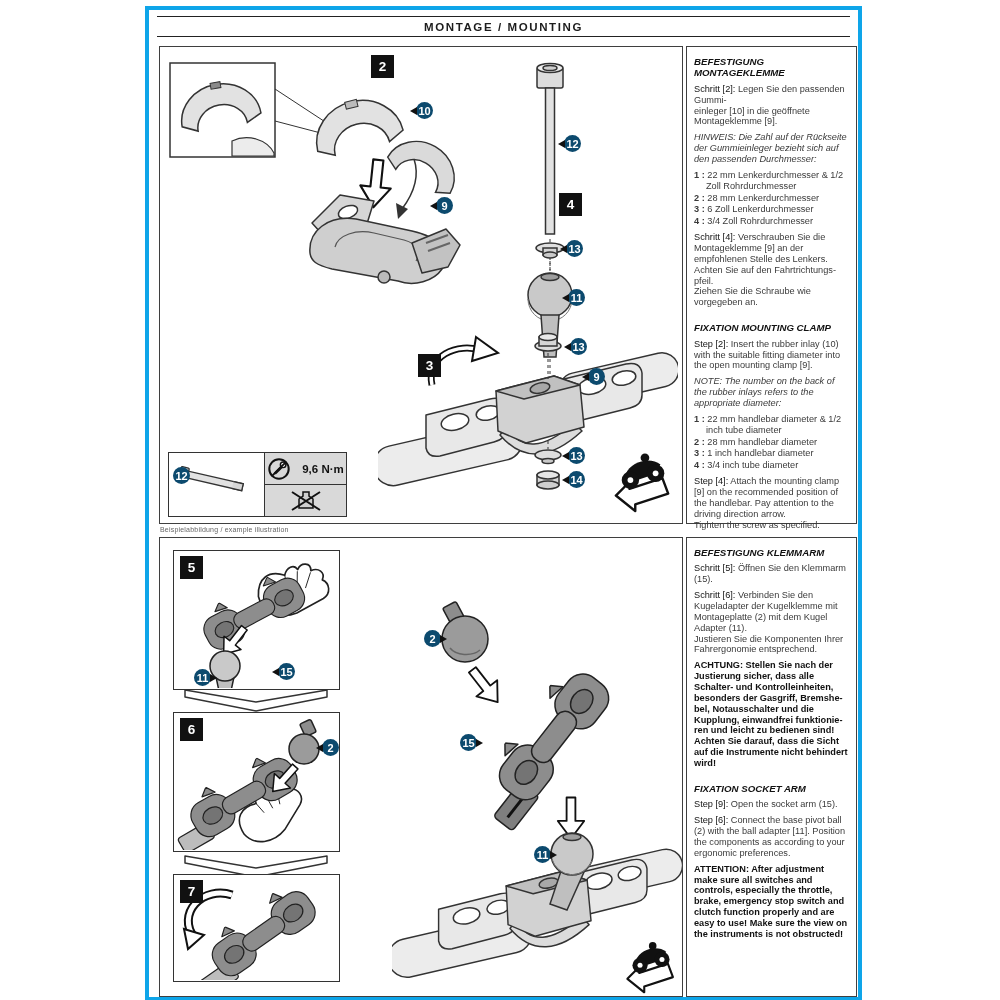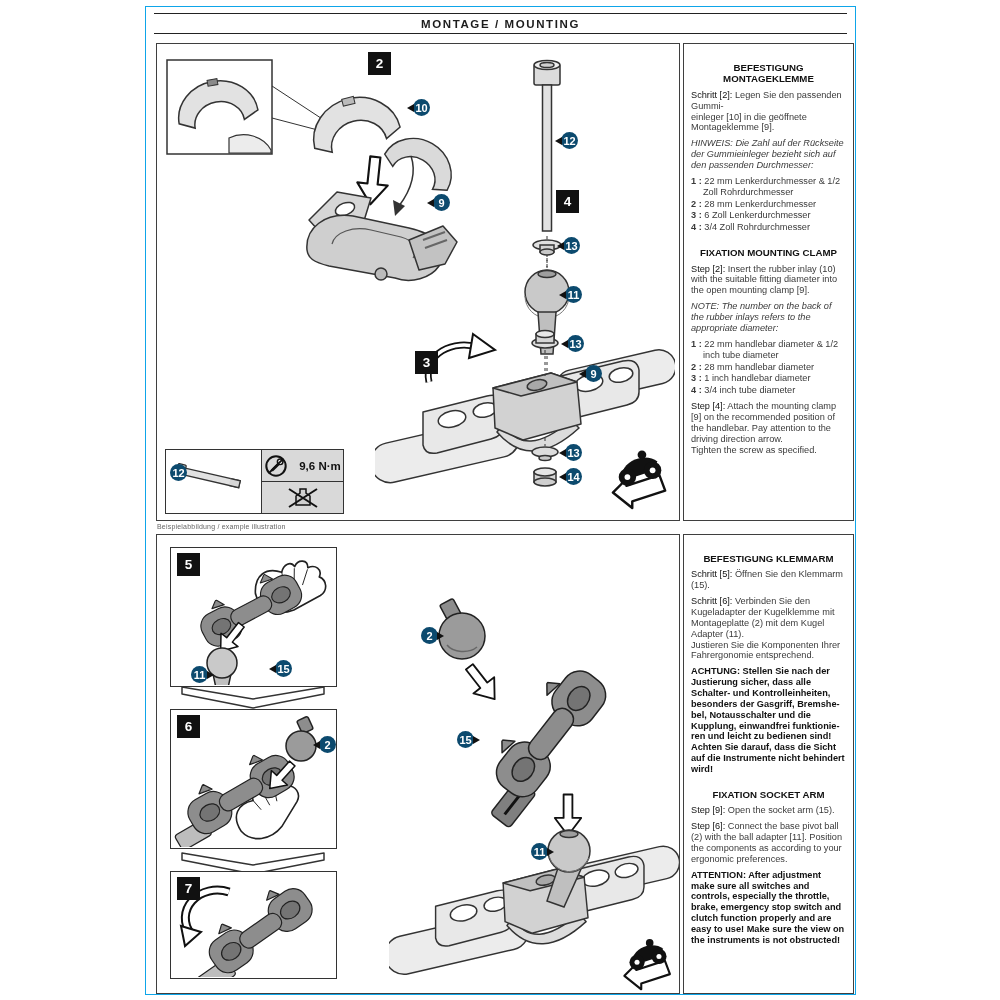--- a/index.html
+++ b/index.html
@@ -1,29 +1,29 @@
 <!DOCTYPE html>
 <html><head>
 <meta charset="utf-8">
 <style>
   html,body{margin:0;padding:0;background:#fff;}
   body{width:1000px;height:1000px;position:relative;font-family:"Liberation Sans",sans-serif;color:#333;}
-  .frame{position:absolute;left:145px;top:6px;width:709px;height:987px;border:1px solid #0ea5e9;background:#fff;}
+  .frame{position:absolute;left:145px;top:6px;width:709px;height:987px;border:4px solid #0ea5e9;background:#fff;}
   .titleband{position:absolute;left:8px;right:8px;top:6px;height:19px;border-top:1.5px solid #222;border-bottom:1.5px solid #222;
     display:flex;align-items:center;justify-content:center;font-weight:bold;font-size:11.5px;letter-spacing:1.6px;color:#1c1c1c;}
   .panel{position:absolute;border:1px solid #3f3f3f;background:#fff;box-sizing:border-box;}
   .p-ill-up{left:10px;top:36px;width:524px;height:478px;}
   .p-txt-up{left:537px;top:36px;width:171px;height:478px;}
   .p-ill-lo{left:10px;top:527px;width:524px;height:460px;}
   .p-txt-lo{left:537px;top:527px;width:171px;height:460px;}
   .caption{position:absolute;left:11px;top:516px;font-size:7px;color:#666;letter-spacing:.2px;}
   .panel svg.fig{position:absolute;left:0;top:0;}
   
   .col{padding:6px 7px 0;font-size:9.2px;line-height:1.18;color:#3a3a3a;}
-  .col h3{margin:12px 0 5px;text-align:center;font-size:9.7px;color:#111;font-weight:bold;}
+  .col h3{margin:3px 0 5px;text-align:left;font-size:9.7px;color:#111;font-weight:bold;font-style:italic;}
   .col h3.gap{margin-top:14px;}
   .col p{margin:0 0 5px;}
   .b{font-weight:normal;color:#121212;}
   .t{white-space:pre-line;}
   .it{font-style:italic;}
   p.warn{font-weight:bold;color:#121212;}
   .li{padding-left:12px;text-indent:-12px;margin:0 0 1px;}
   .li .n{font-weight:bold;}
   .lst{margin:0 0 5px;}
   
@@ -233,20 +233,23 @@
       <h3>BEFESTIGUNG MONTAGEKLEMME</h3>
       <p><span class="b">Schritt [2]:</span> <span class="t">Legen Sie den passenden Gummi-
 einleger [10] in die geöffnete Montageklemme [9].</span></p>
       <p class="it t">HINWEIS: Die Zahl auf der Rückseite der Gummieinleger bezieht sich auf den passenden Durchmesser:</p>
       <div class="lst">
         <div class="li"><span class="n">1 :</span> <span>22 mm Lenkerdurchmesser &amp; 1/2 Zoll Rohrdurchmesser</span></div>
         <div class="li"><span class="n">2 :</span> <span>28 mm Lenkerdurchmesser</span></div>
         <div class="li"><span class="n">3 :</span> <span>6 Zoll Lenkerdurchmesser</span></div>
         <div class="li"><span class="n">4 :</span> <span>3/4 Zoll Rohrdurchmesser</span></div>
       </div>
+      <p><span class="b">Schritt [4]:</span> <span class="t">Verschrauben Sie die Montageklemme [9] an der empfohlenen Stelle des Lenkers. Achten Sie auf den Fahrtrichtungs-
+pfeil.
+Ziehen Sie die Schraube wie vorgegeben an.</span></p>
 
       <h3 class="gap">FIXATION MOUNTING CLAMP</h3>
       <p><span class="b">Step [2]:</span> <span class="t">Insert the rubber inlay (10) with the suitable fitting diameter into the open mounting clamp [9].</span></p>
       <p class="it t">NOTE: The number on the back of the rubber inlays refers to the appropriate diameter:</p>
       <div class="lst">
         <div class="li"><span class="n">1 :</span> <span>22 mm handlebar diameter &amp; 1/2 inch tube diameter</span></div>
         <div class="li"><span class="n">2 :</span> <span>28 mm handlebar diameter</span></div>
         <div class="li"><span class="n">3 :</span> <span>1 inch handlebar diameter</span></div>
         <div class="li"><span class="n">4 :</span> <span>3/4 inch tube diameter</span></div>
       </div>

